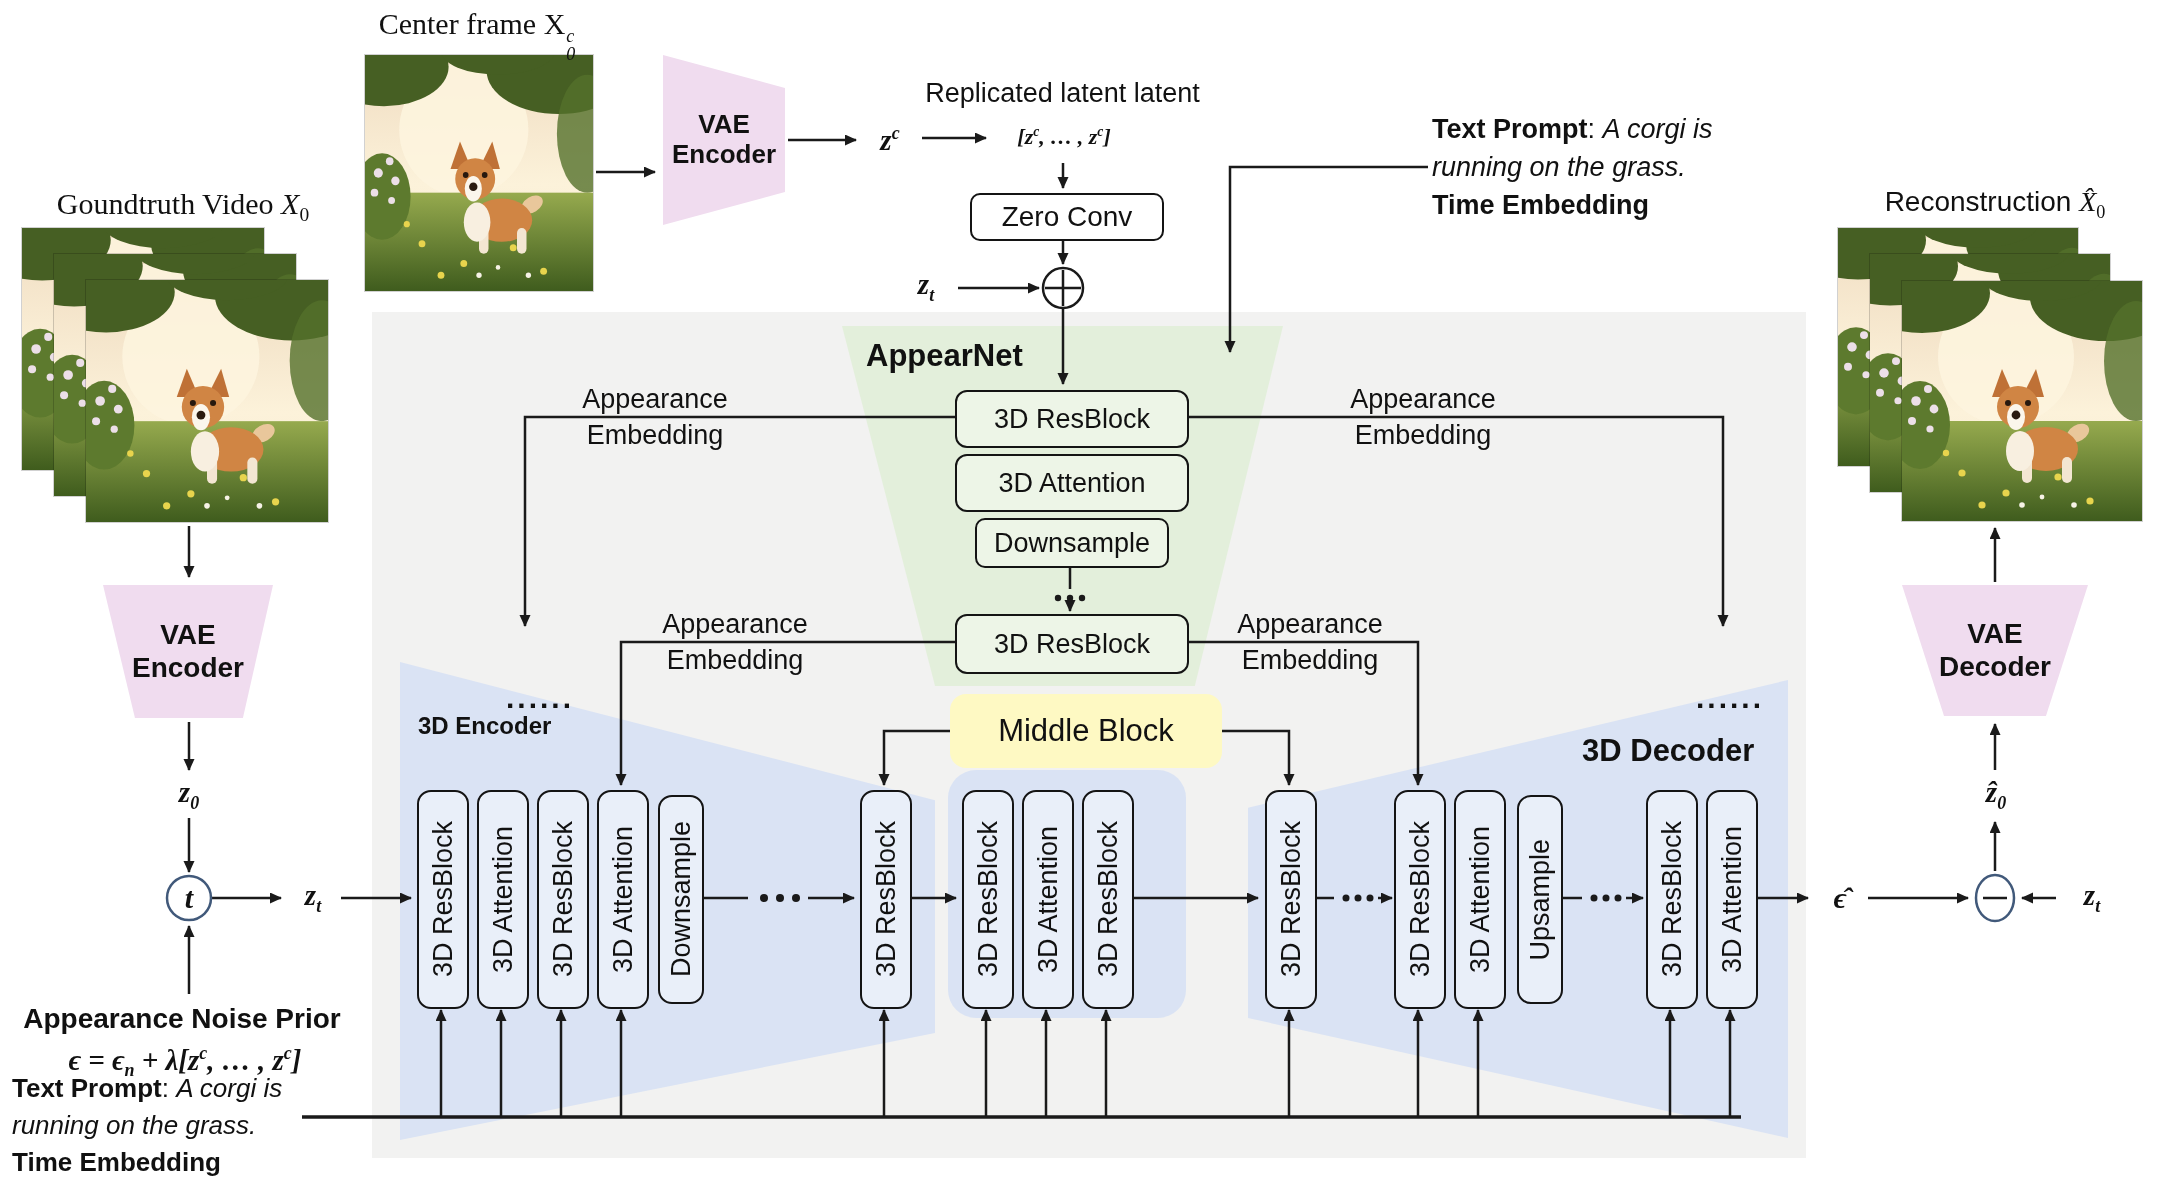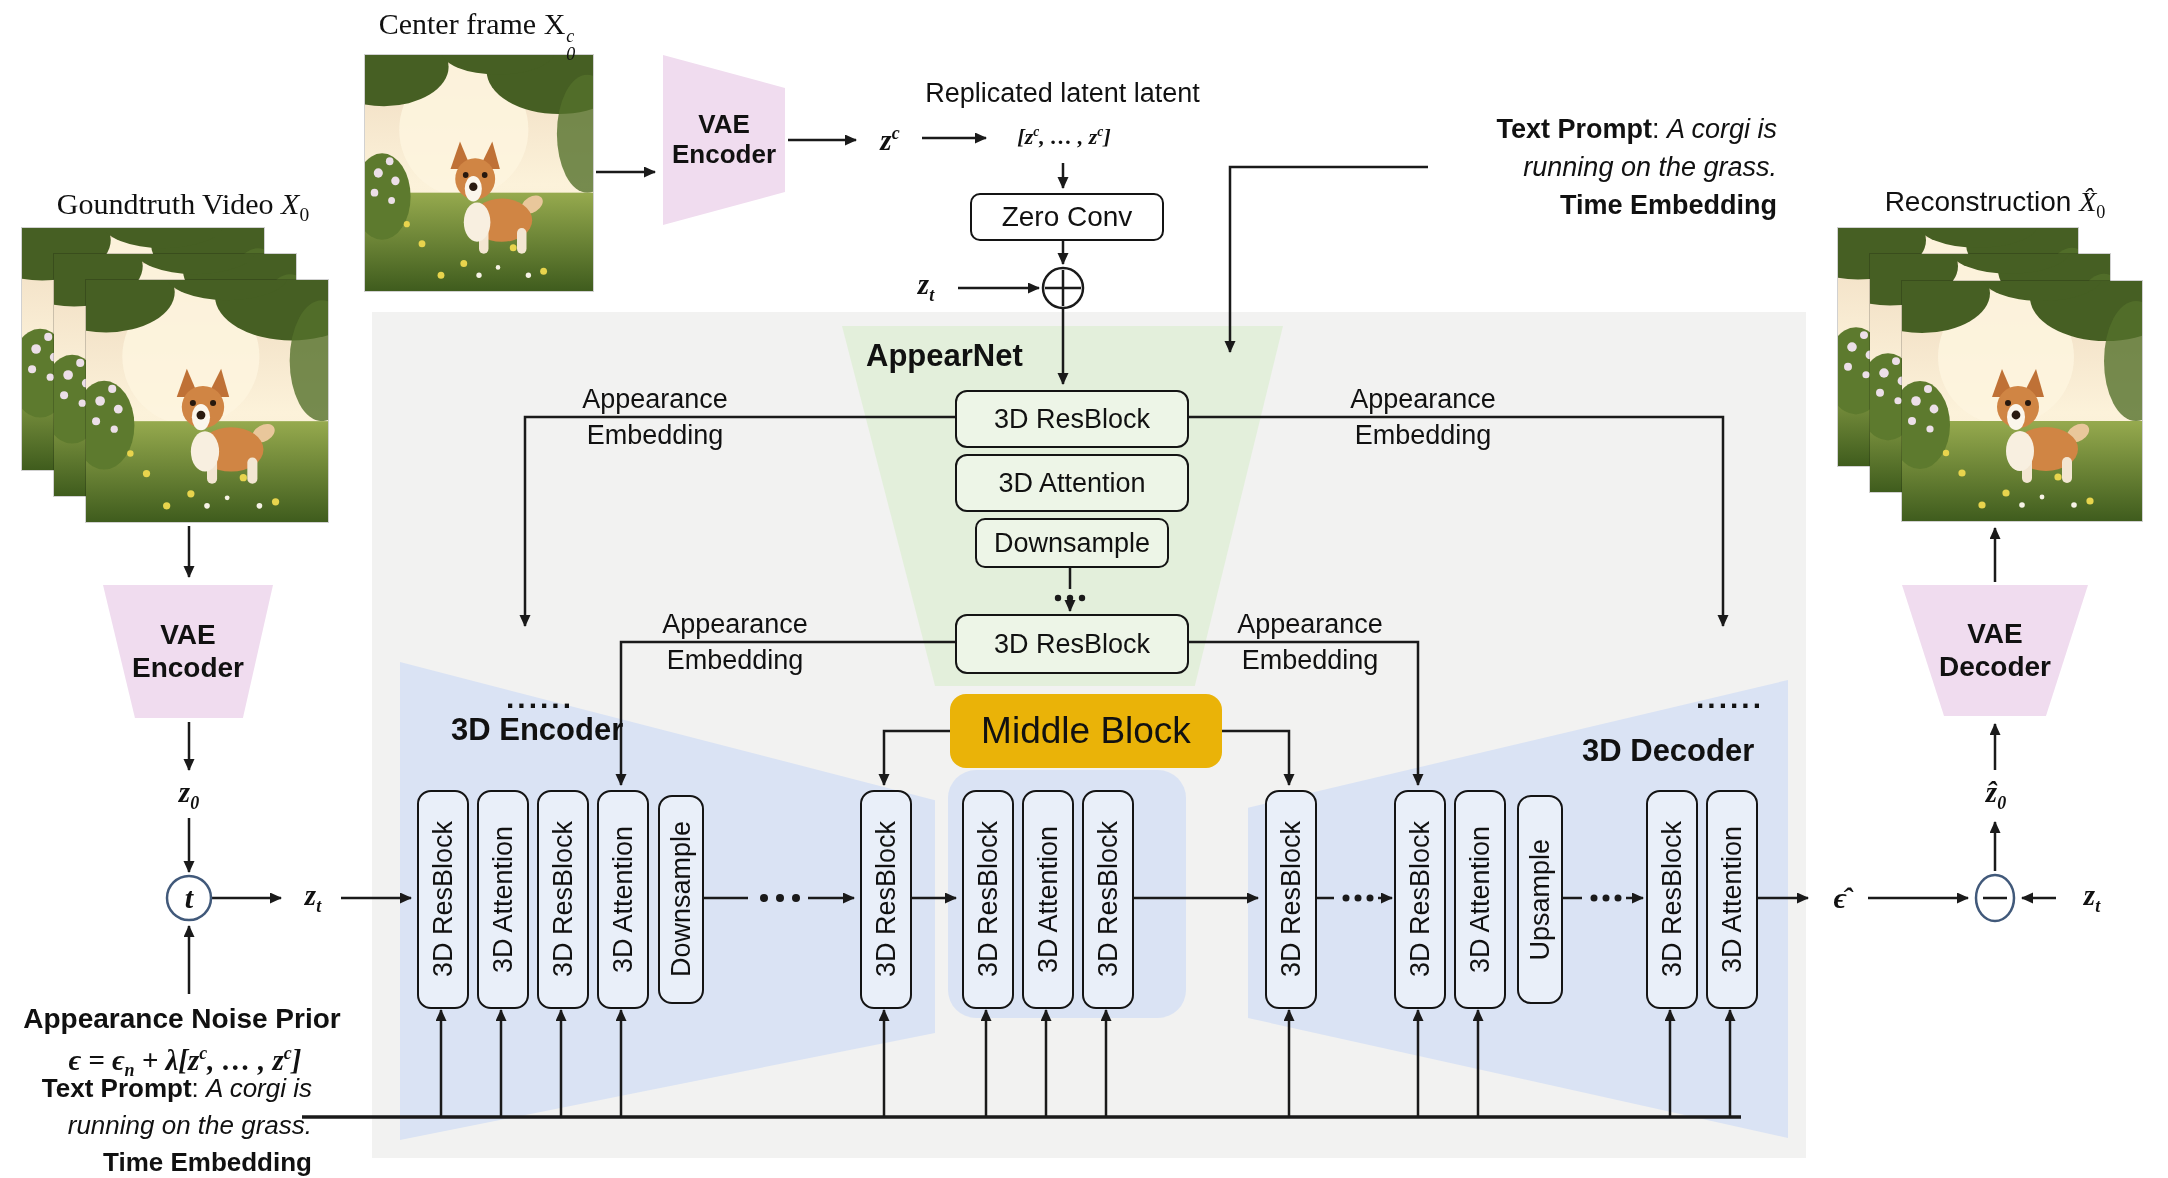--- a/index.html
+++ b/index.html
@@ -1,18 +1,18 @@
 <!DOCTYPE html>
 <html><head>
 <meta charset="utf-8">
 <style>
   html,body{margin:0;padding:0;background:#fff;}
   #canvas{position:relative;width:2168px;height:1178px;background:#fff;overflow:hidden;
           font-family:"Liberation Sans",sans-serif;color:#111;}
-  .sans{font-family:"Liberation Sans",sans-serif;text-align:right;}
+  .sans{font-family:"Liberation Sans",sans-serif;}
   .serif{font-family:"Liberation Serif",serif;}
   .math{font-family:"Liberation Serif",serif;font-style:italic;font-weight:700;}
   .math sub,.math sup{font-size:0.62em;font-style:italic;}
   .ctr{display:flex;align-items:center;justify-content:center;text-align:center;}
   .h{font-weight:700;font-size:32px;}
   .shape{position:absolute;z-index:1;}
   .wires{position:absolute;left:0;top:0;z-index:2;pointer-events:none;}
   .blk{position:absolute;z-index:3;border:2.5px solid #141414;border-radius:12px;
        background:#e9eff9;display:flex;align-items:center;justify-content:center;
        font-size:27px;color:#111;}
@@ -300,21 +300,21 @@
   <div class="blk vblk" style="left:1517px;top:795px;width:42px;height:205px;">
       <span class="vtext">Upsample</span>
     </div>
   <div class="blk vblk" style="left:1646px;top:790px;width:48px;height:215px;">
       <span class="vtext">3D ResBlock</span>
     </div>
   <div class="blk vblk" style="left:1706px;top:790px;width:48px;height:215px;">
       <span class="vtext">3D Attention</span>
     </div>
 
-  <div class="blk gblk" style="left:950px;top:694px;width:272px;height:74px;border:none;border-radius:16px;font-size:37px;background:#eab308;">
+  <div class="blk gblk" style="left:950px;top:694px;width:272px;height:74px;border:none;border-radius:16px;font-size:31px;background:#fef9c3;">
     <span>Middle Block</span>
   </div>
 
   <div class="lbl serif ctr" style="left:18px;top:188px;width:330px;height:36px;font-size:30px;">
     <span><span>Goundtruth Video</span>&nbsp;<i>X</i><sub style="font-size:0.65em">0</sub></span>
   </div>
   <div class="lbl serif ctr" style="left:352px;top:16px;width:250px;height:38px;font-size:30px;">
     <span><span>Center frame</span>&nbsp;<span>X</span><span class="ss">
           <span>c</span>
           <span>0</span>
@@ -338,21 +338,21 @@
   </div>
 
   <div class="lbl sans" style="left:1432px;top:110px;width:345px;height:120px;font-size:27px;line-height:38px;">
     <b>Text Prompt</b><span>: </span><i>A corgi is running on the grass.</i><br>
     <b>Time Embedding</b>
   </div>
 
   <div class="lbl h" style="left:866px;top:338px;width:250px;height:40px;font-size:31px;">
     <span>AppearNet</span>
   </div>
-  <div class="lbl h" style="left:418px;top:712px;width:230px;height:42px;font-size:31px;margin-left:33px;">
+  <div class="lbl h" style="left:418px;top:712px;width:230px;height:42px;font-size:24px;">
     <span>3D Encoder</span>
   </div>
   <div class="lbl h" style="left:1582px;top:733px;width:215px;height:42px;font-size:31px;">
     <span>3D Decoder</span>
   </div>
 
   <div class="lbl two" style="left:560px;top:381px;width:190px;height:72px;">
     <span>Appearance</span><br><span>Embedding</span>
   </div>
   <div class="lbl two" style="left:1328px;top:381px;width:190px;height:72px;">

